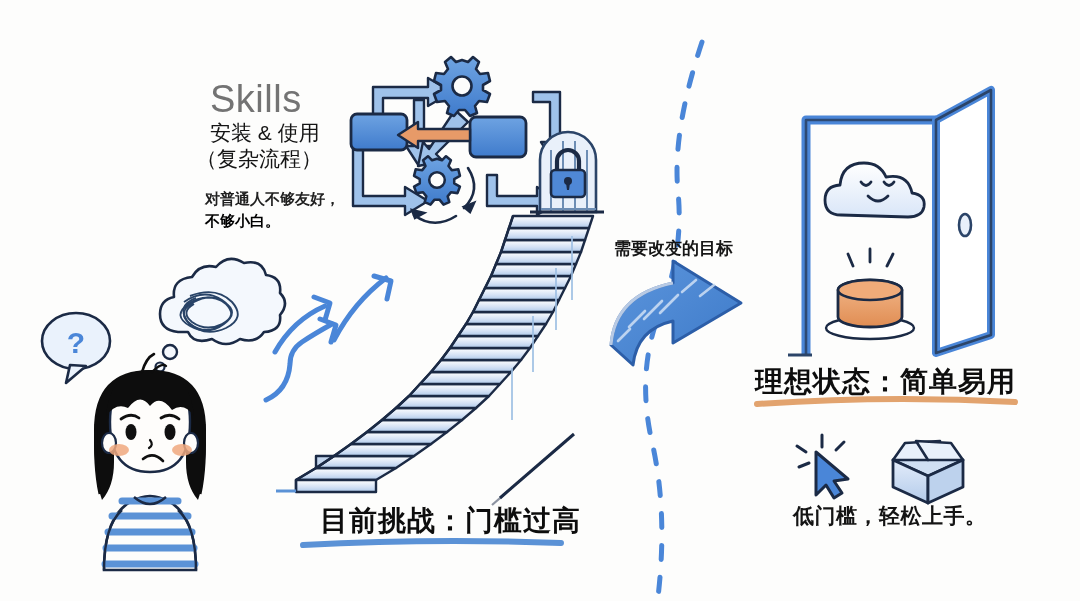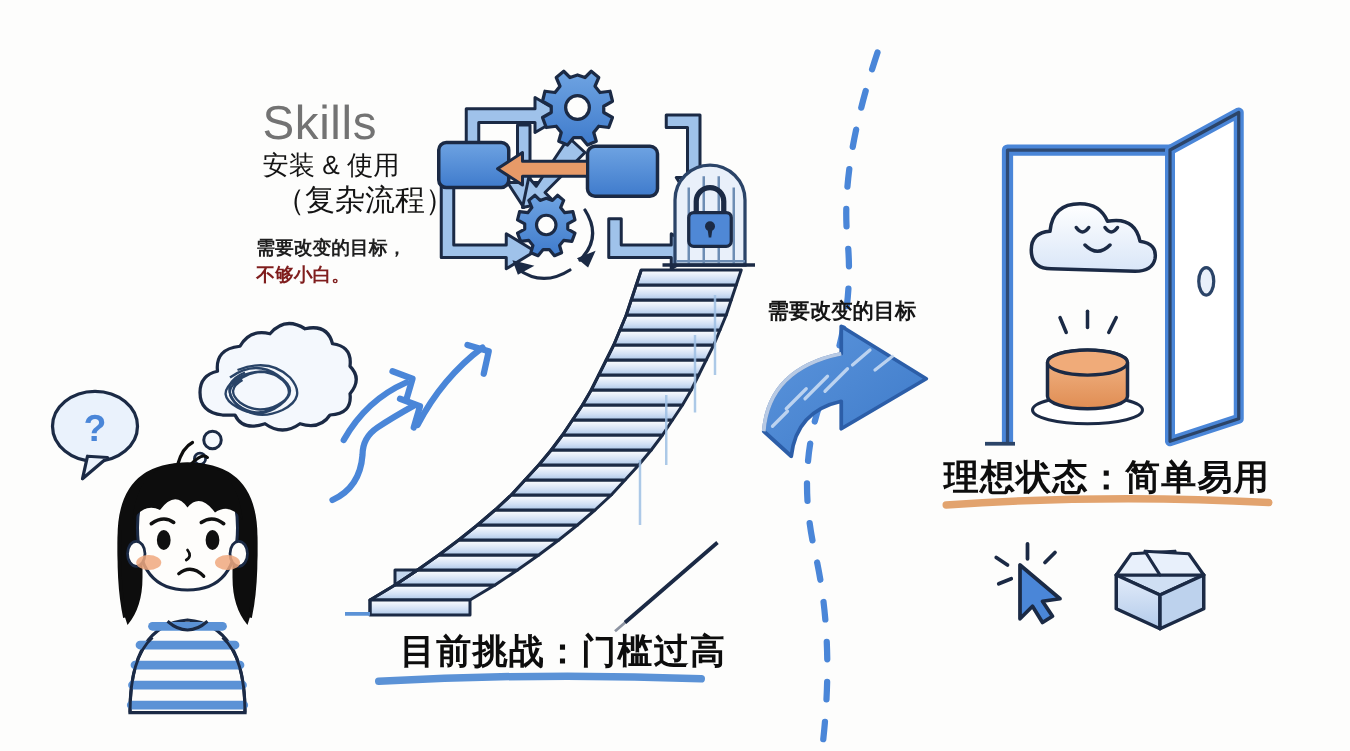--- a/index.html
+++ b/index.html
@@ -34,37 +34,37 @@
     font-weight: 400;
     color: #737373;
   }
   #skills-sub1 {
     left: 210px; top: 120px;
     font-size: 21px;
     font-weight: 500;
     color: #141414;
   }
   #skills-sub2 {
-    left: 220px; top: 146px;
-    font-size: 24px;
+    left: 196px; top: 146px;
+    font-size: 21px;
     font-weight: 500;
     color: #141414;
     text-align: right;
   }
   #note-l1 {
     left: 205px; top: 190px;
     font-size: 15px;
     font-weight: 600;
     color: #202020;
   }
   #note-l2 {
     left: 205px; top: 212px;
     font-size: 15px;
     font-weight: 600;
-    color: #7f1d1d;
+    color: #000000;
   }
   #goal-label {
     left: 614px; top: 238px;
     font-size: 17px;
     font-weight: 600;
     color: #161616;
   }
   #left-caption {
     left: 303px; top: 503px;
     font-size: 28px;
@@ -378,19 +378,20 @@
       <path d="M963 460 L963 487 L928 503 L928 476 Z" fill="#bdd2ed" stroke="#1b2a45" stroke-width="2.8" stroke-linejoin="round"></path>
       <path d="M893 460 L905 443 L940 441 L928 460 Z" fill="#e8f0fb" stroke="#1b2a45" stroke-width="2.6" stroke-linejoin="round"></path>
       <path d="M963 460 L951 443 L916 441 L928 460 Z" fill="#e8f0fb" stroke="#1b2a45" stroke-width="2.6" stroke-linejoin="round"></path>
     </g>
 
   </svg>
 
   <div class="txt" id="skills-title">Skills</div>
   <div class="txt" id="skills-sub1">安装 &amp; 使用</div>
   <div class="txt" id="skills-sub2">（复杂流程）</div>
-  <div class="txt" id="note-l1">需要改变的目标，</div>
+  <div class="txt" id="note-l1">对普通人不够友好，</div>
   <div class="txt" id="note-l2">不够小白。</div>
   <div class="txt" id="goal-label">需要改变的目标</div>
   <div class="txt" id="left-caption">目前挑战：门槛过高</div>
   <div class="txt" id="right-caption">理想状态：简单易用</div>
+  <div class="txt" id="right-note">低门槛，轻松上手。</div>
 
 </div>
 
 </body></html>

